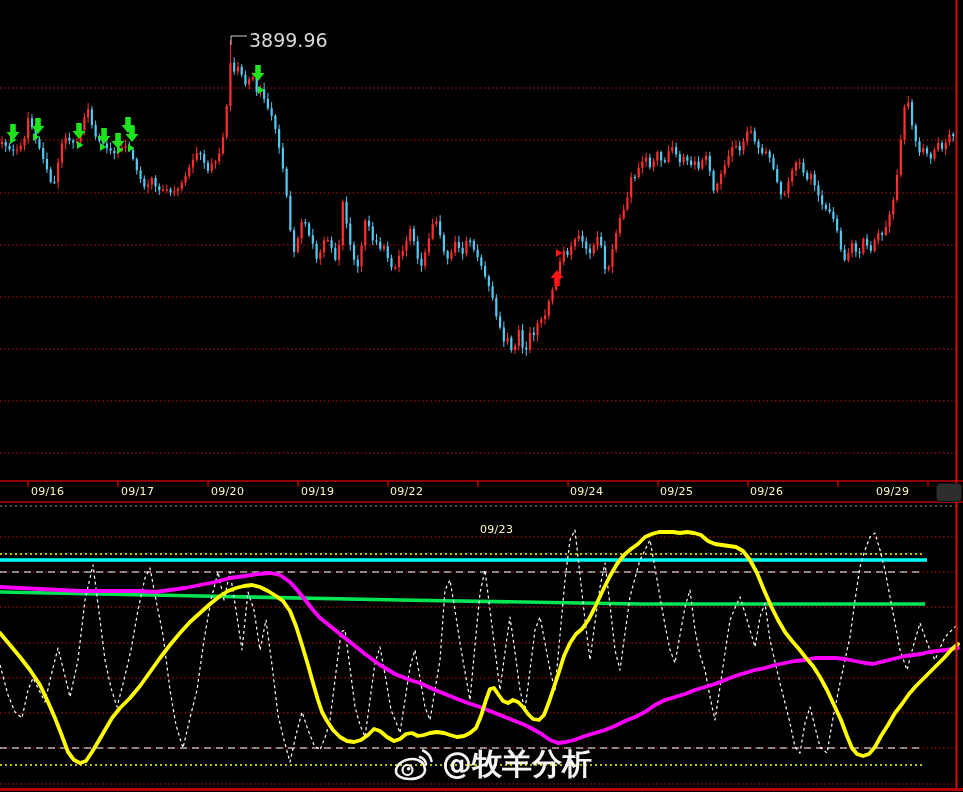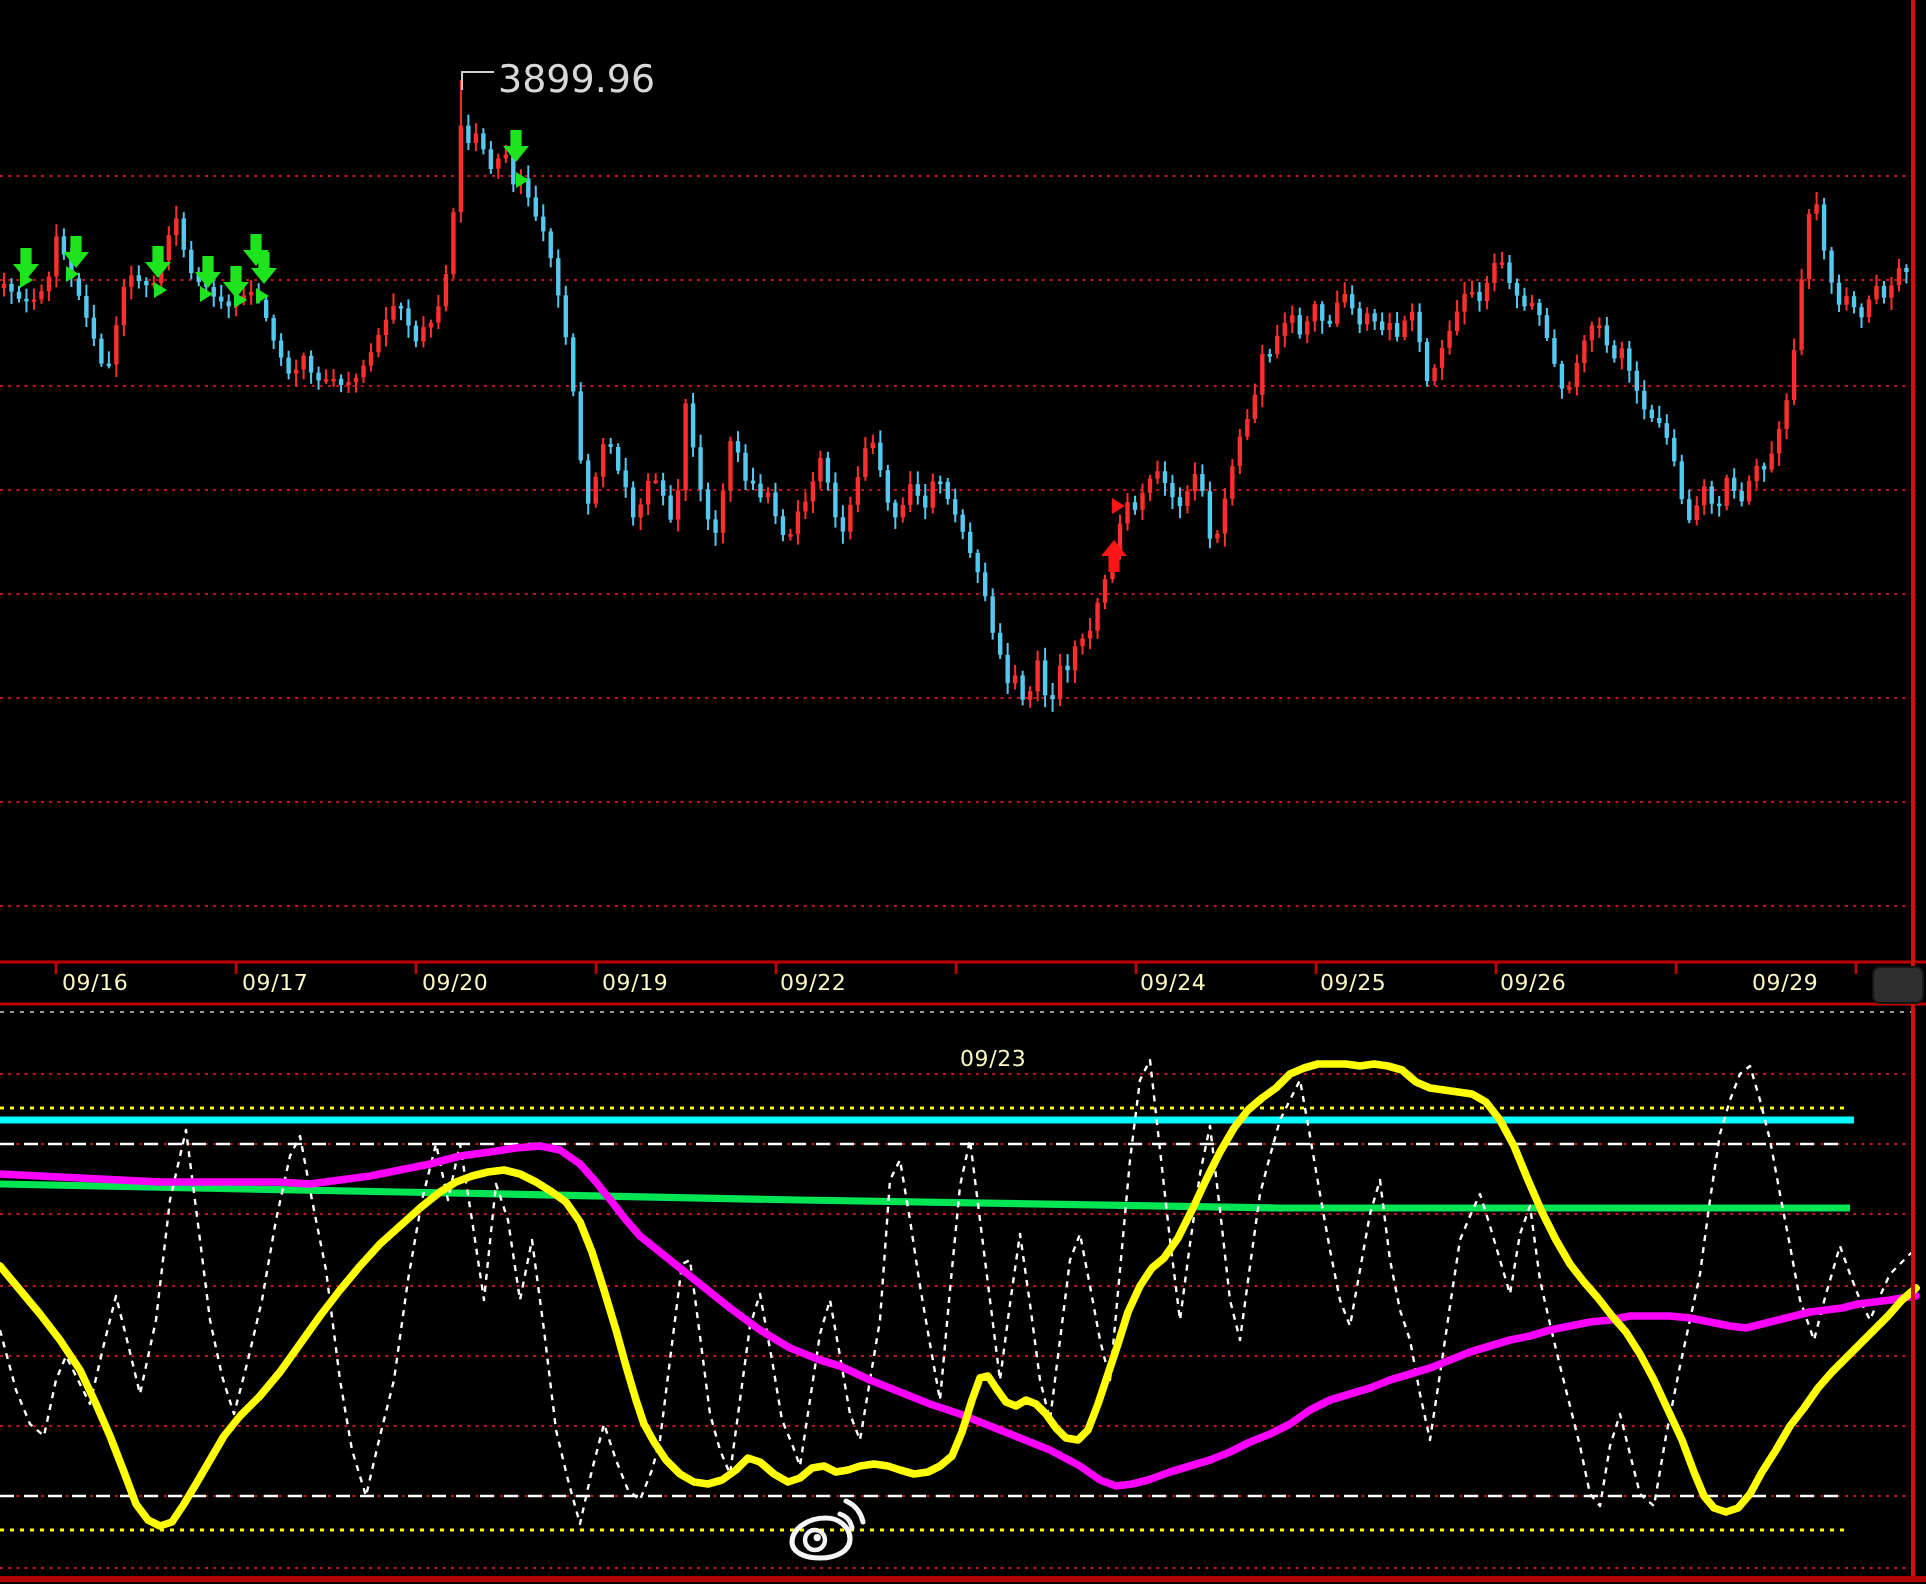--- a/index.html
+++ b/index.html
@@ -615,14 +615,15 @@
   <span class="peak-label">3899.96</span>
   <div id="thumb" class="scroll-thumb" style="left: 936px; top: 483px; width: 26px; height: 19px;"></div>
   <div class="watermark">
     <svg class="wlogo" width="40" height="34" viewBox="0 0 40 34">
       <path d="M20 12 C 10 12 3 18 3 24 C 3 29 9 32 17 32 C 26 32 32 28 32 22.5 C 32 17 27 12 20 12 Z" fill="none" stroke="#fff" stroke-width="2.6"></path>
       <circle cx="14.5" cy="23" r="5" fill="none" stroke="#fff" stroke-width="2.2"></circle>
       <circle cx="15.6" cy="21.8" r="1.8" fill="#fff"></circle>
       <path d="M27 10 A 9 9 0 0 1 33 17" fill="none" stroke="#fff" stroke-width="2.5" stroke-linecap="round"></path>
       <path d="M30 3.5 A 15 15 0 0 1 38.5 14" fill="none" stroke="#fff" stroke-width="2.5" stroke-linecap="round"></path>
     </svg>
+    <span>@牧羊分析</span>
   </div>
 </div>
 
 </body></html>

